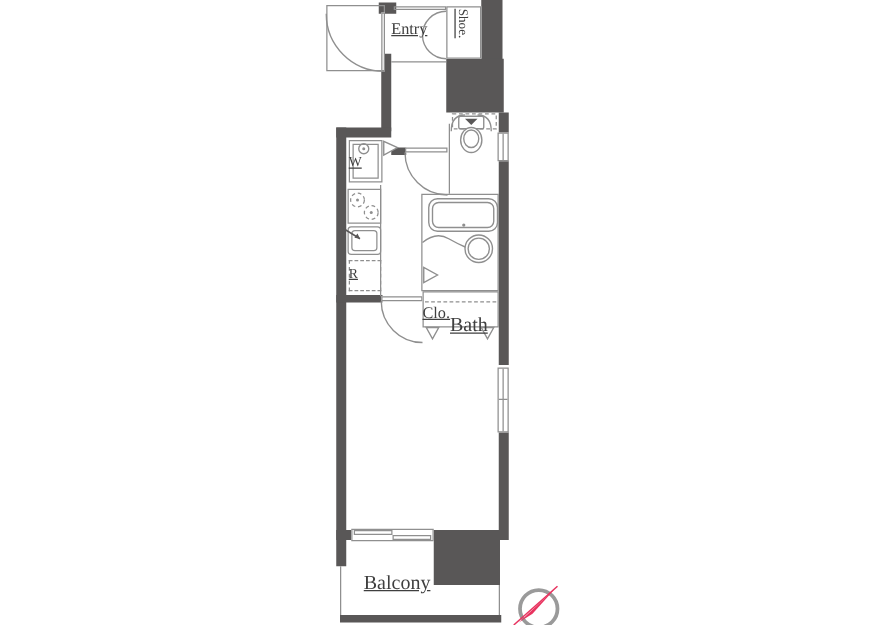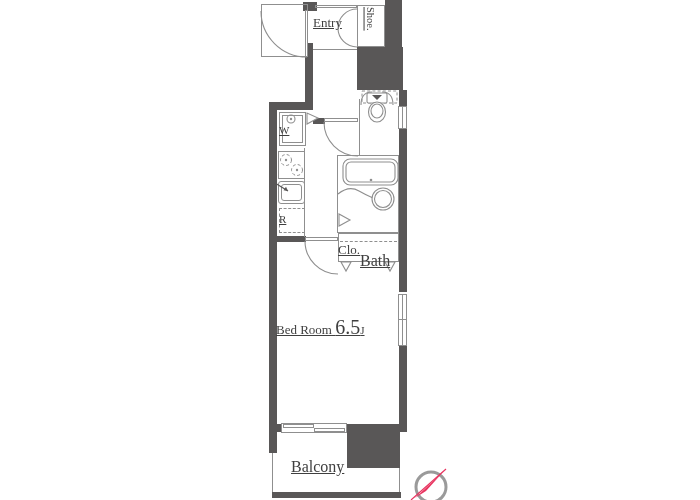--- a/index.html
+++ b/index.html
@@ -140,18 +140,15 @@
       <polygon points="444,471 415,498 426,491" fill="var(--compass_red)"></polygon>
     </g>
   </svg>
 
   <div class="lbl" style="left:313px;top:16px;width:44px;font-size:13px;">Entry</div>
   <div class="lbl vtext" style="left:364px;top:7px;height:38px;font-size:10.5px;">Shoe.</div>
   <div class="lbl" style="left:279px;top:124px;width:27px;font-size:11px;">W</div>
   <div class="lbl" style="left:279px;top:213px;width:26px;font-size:11px;">R</div>
   <div class="lbl" style="left:360px;top:212px;width:40px;font-size:16px;margin-top:40px;">Bath</div>
   <div class="lbl" style="left:338px;top:243px;width:61px;font-size:13px;">Clo.</div>
-  <div class="lbl" style="left:276px;top:316px;width:124px;">
-    <span style="font-size:13px;">Bed Room</span><span style="font-size:13px;">&nbsp;</span><span style="font-size:20px;">6.5</span><span style="font-size:11px;">J</span>
-  </div>
   <div class="lbl" style="left:291px;top:458px;width:70px;font-size:16px;">Balcony</div>
 
 </div>
 
 </body></html>

